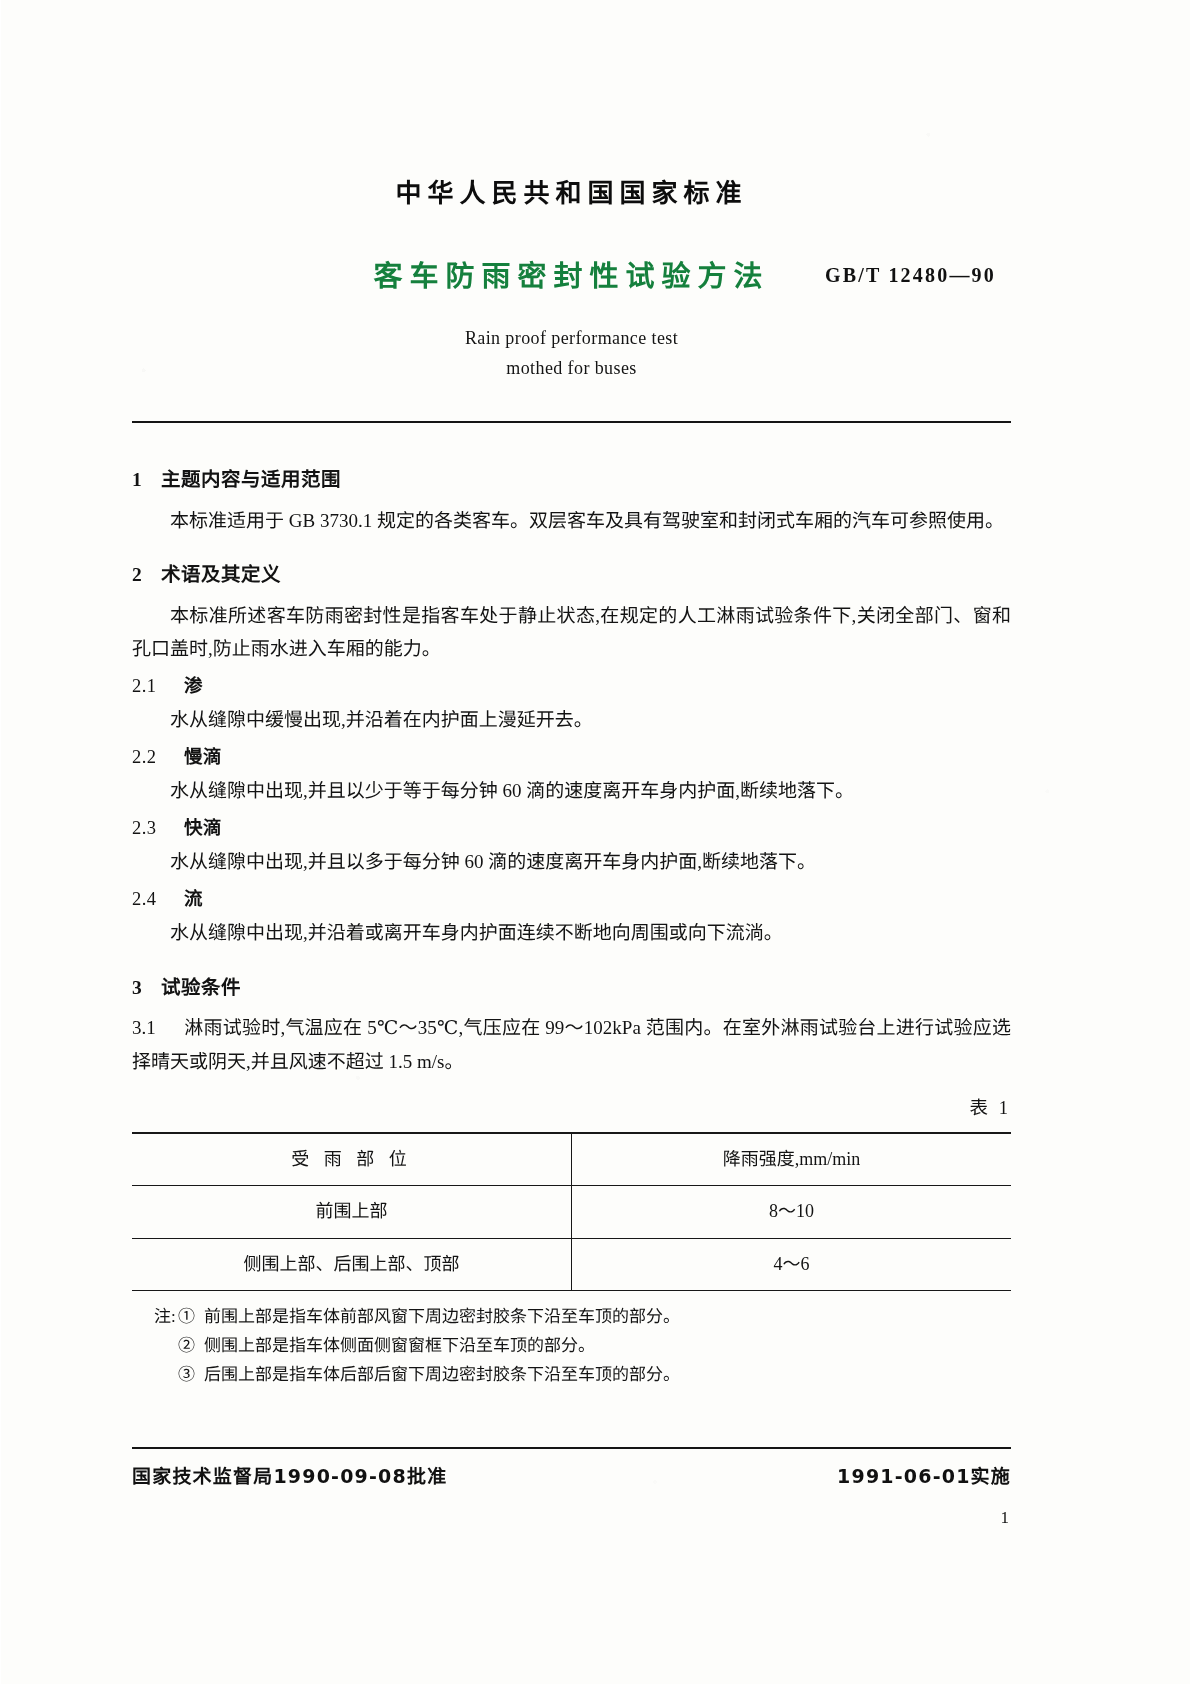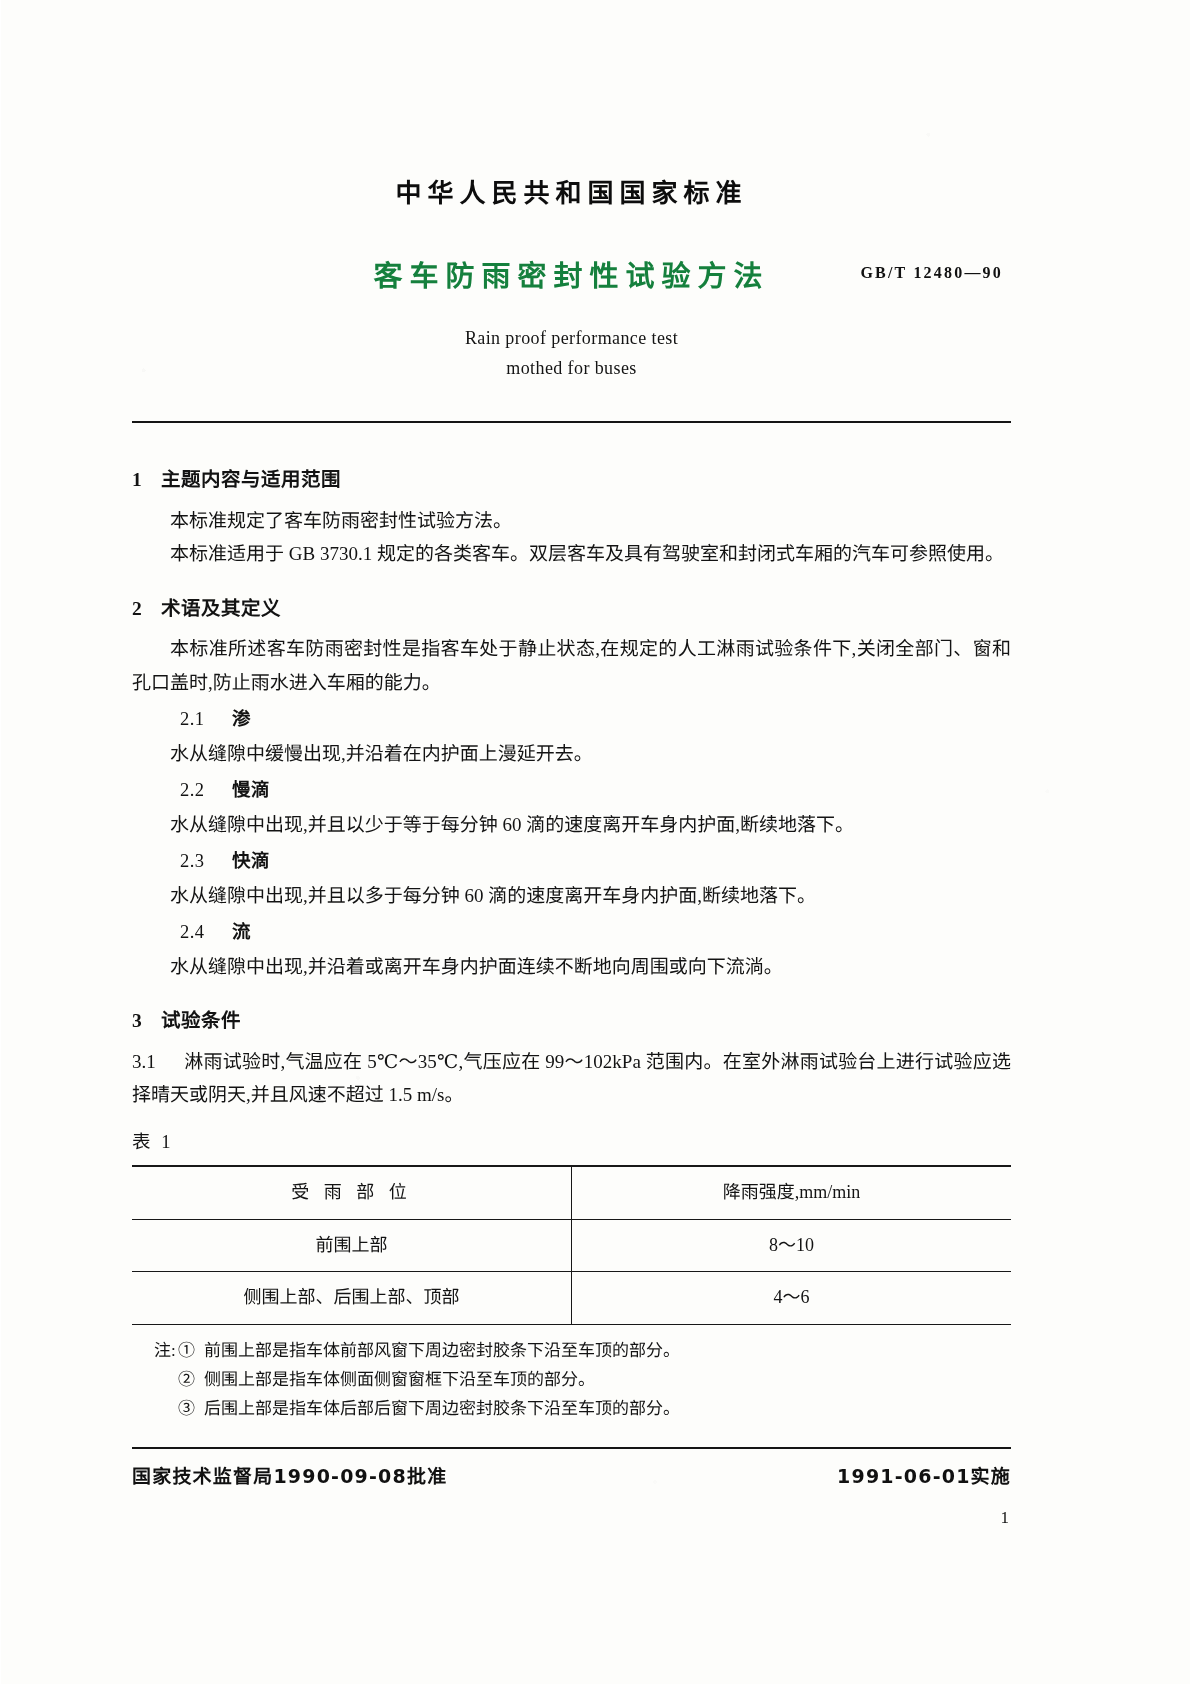--- a/index.html
+++ b/index.html
@@ -61,25 +61,25 @@
     font-family: "DejaVu Sans", "Liberation Sans", sans-serif;
     font-weight: bold;
     font-size: 29px;
     letter-spacing: 7px;
     color: #15803d;
     text-align: center;
     line-height: 42px;
   }
   .std-number {
     position: absolute;
-    right: 8px;
+    right: 15px;
     top: 9px;
     font-family: "Liberation Serif", serif;
     font-weight: bold;
-    font-size: 16px;
+    font-size: 20px;
     letter-spacing: 2.2px;
     white-space: nowrap;
   }
   .eng-title {
     margin-top: 26px;
     font-family: "Liberation Serif", "DejaVu Serif", serif;
     font-size: 18px;
     line-height: 30px;
     letter-spacing: 0.4px;
     color: #141414;
@@ -121,39 +121,38 @@
     font-weight: bold;
     font-size: 18.5px;
     margin-top: 3px;
     letter-spacing: 0.4px;
   }
   .clause .cnum {
     display: inline-block;
     min-width: 52px;
     font-family: "Liberation Serif", serif;
     font-weight: normal;
-    margin-left: 48px;
   }
   .clause-body {
     text-indent: 38px;
     margin: 0 0 1px 0;
   }
   .numbered-para {
     margin: 0;
     text-align: justify;
   }
   .numbered-para .pnum {
     display: inline-block;
     min-width: 52px;
     font-family: Liberation Serif, serif;
   }
 
   
   .table-cap {
-    text-align: left;
+    text-align: right;
     font-size: 18.5px;
     margin-top: 14px;
     margin-bottom: 6px;
     letter-spacing: 3px;
   }
   table.t1 {
     width: 100%;
     border-collapse: collapse;
     font-size: 18px;
   }
@@ -252,21 +251,20 @@
       </div>
     </div>
 
     <div class="rule-top"></div>
 
     <div class="body-block">
 
       <div class="sec-head">
         <span class="num">1</span><span>主题内容与适用范围</span>
       </div>
-      <p class="para">本标准规定了客车防雨密封性试验方法。</p>
       <p class="para">本标准适用于 GB 3730.1 规定的各类客车。双层客车及具有驾驶室和封闭式车厢的汽车可参照使用。</p>
 
       <div class="sec-head">
         <span class="num">2</span><span>术语及其定义</span>
       </div>
       <p class="para">本标准所述客车防雨密封性是指客车处于静止状态,在规定的人工淋雨试验条件下,关闭全部门、窗和孔口盖时,防止雨水进入车厢的能力。</p>
 
       <div class="clause">
         <span class="cnum">2.1</span><span>渗</span>
       </div>

